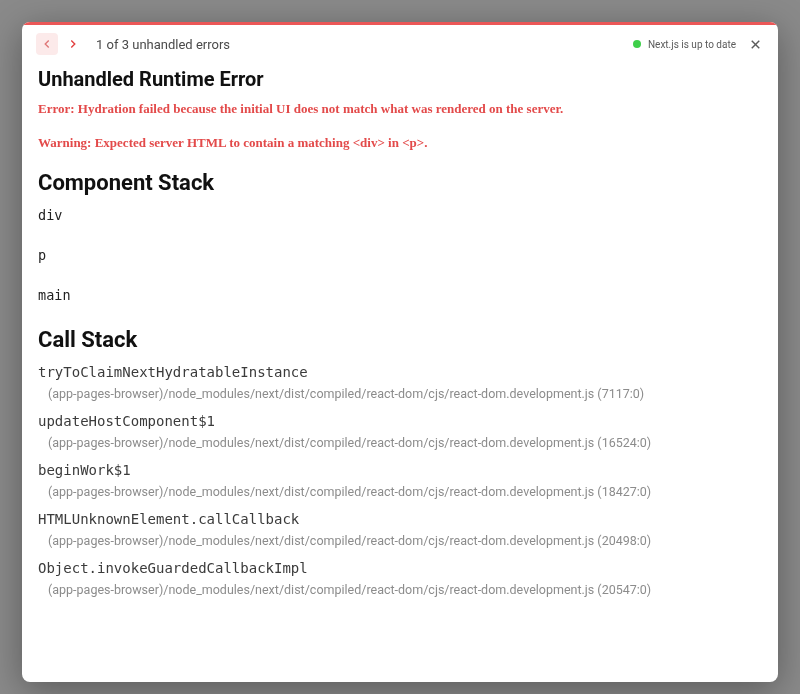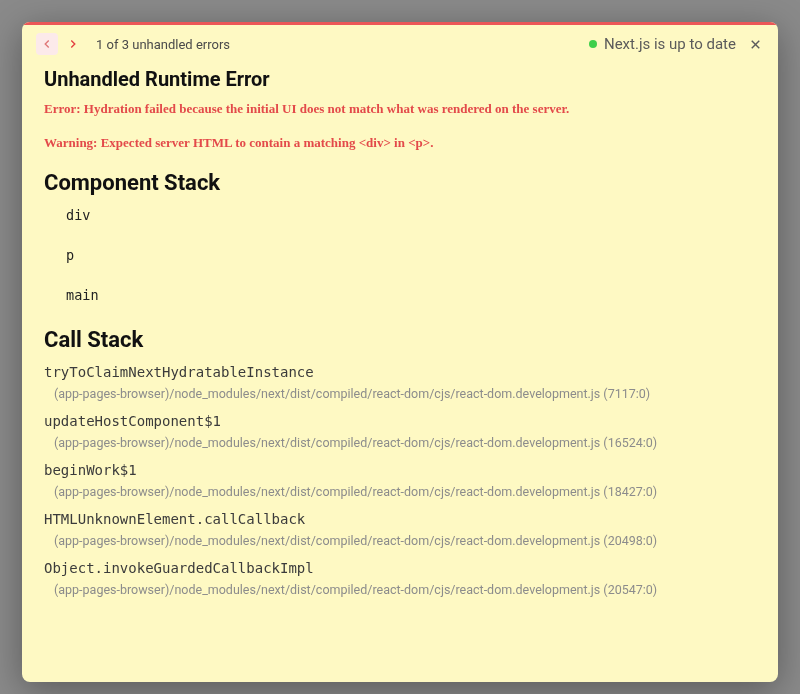--- a/index.html
+++ b/index.html
@@ -10,21 +10,21 @@
       font-family: -apple-system, BlinkMacSystemFont, "Segoe UI", Roboto, sans-serif;
       overflow: hidden;
       position: relative;
     }
     .dialog {
       position: absolute;
       top: 22px;
       left: 22px;
       width: 756px;
       height: 660px;
-      background: #fef9c3;
+      background: #ffffff;
       border-radius: 8px;
       box-shadow: 0 8px 36px rgba(0,0,0,0.35);
       overflow: hidden;
       display: flex;
       flex-direction: column;
     }
     .top-accent {
       height: 3px;
       background: #eb5757;
       width: 100%;
@@ -44,46 +44,46 @@
       cursor: pointer;
     }
     .arrow-btn.disabled { background: #fceaea; }
     .arrow-btn.disabled svg { stroke: #e07a7a; }
     .arrow-btn.enabled svg { stroke: #e34545; }
     .header-spacer { flex: 1; }
     .status-dot {
       width: 8px; height: 8px; border-radius: 50%;
       background: #3ecf4a; margin-right: 7px;
     }
-    .status-text { color: #5b5b5b; font-size: 15px; margin-right: 10px; }
+    .status-text { color: #5b5b5b; font-size: 10px; margin-right: 10px; }
     .close-btn { cursor: pointer; display: flex; align-items:center; justify-content:center; width:18px; height:18px; }
     .close-btn svg { stroke: #5b5b5b; }
     .content {
-      padding: 4px 20px 18px 22px;
+      padding: 4px 20px 18px 16px;
       overflow: hidden;
       flex: 1;
     }
     .title { font-size: 20px; font-weight: 700; margin-bottom: 8px; color:#111;}
     .err-block {
       font-family: Liberation Serif, serif;
       font-size: 13px;
       font-weight: 600;
       color: #e34a4a;
       line-height: 1.5;
     }
     .err-line { margin-bottom: 14px; white-space: pre-wrap; }
     .err-line:last-child { margin-bottom: 18px; }
     .section-heading {
       font-size: 22px; font-weight: 700; margin: 18px 0 12px 0; color:#111;
     }
     .comp-stack {
       font-family: "SFMono-Regular", Menlo, Consolas, monospace;
       font-size: 13.5px; color: #222;
     }
-    .comp-item { margin-bottom: 24px; margin-left: 22px; }
+    .comp-item { margin-bottom: 24px; }
     .call-frame { margin-bottom: 12px; }
     .call-fn {
       font-family: "SFMono-Regular", Menlo, Consolas, monospace;
       font-size: 14px; color: #3b3b3b; margin-bottom: 6px;
     }
     .call-loc {
       font-size: 12.5px; color: #8c8c8c; padding-left: 10px;
     }
   </style>
 </head>

